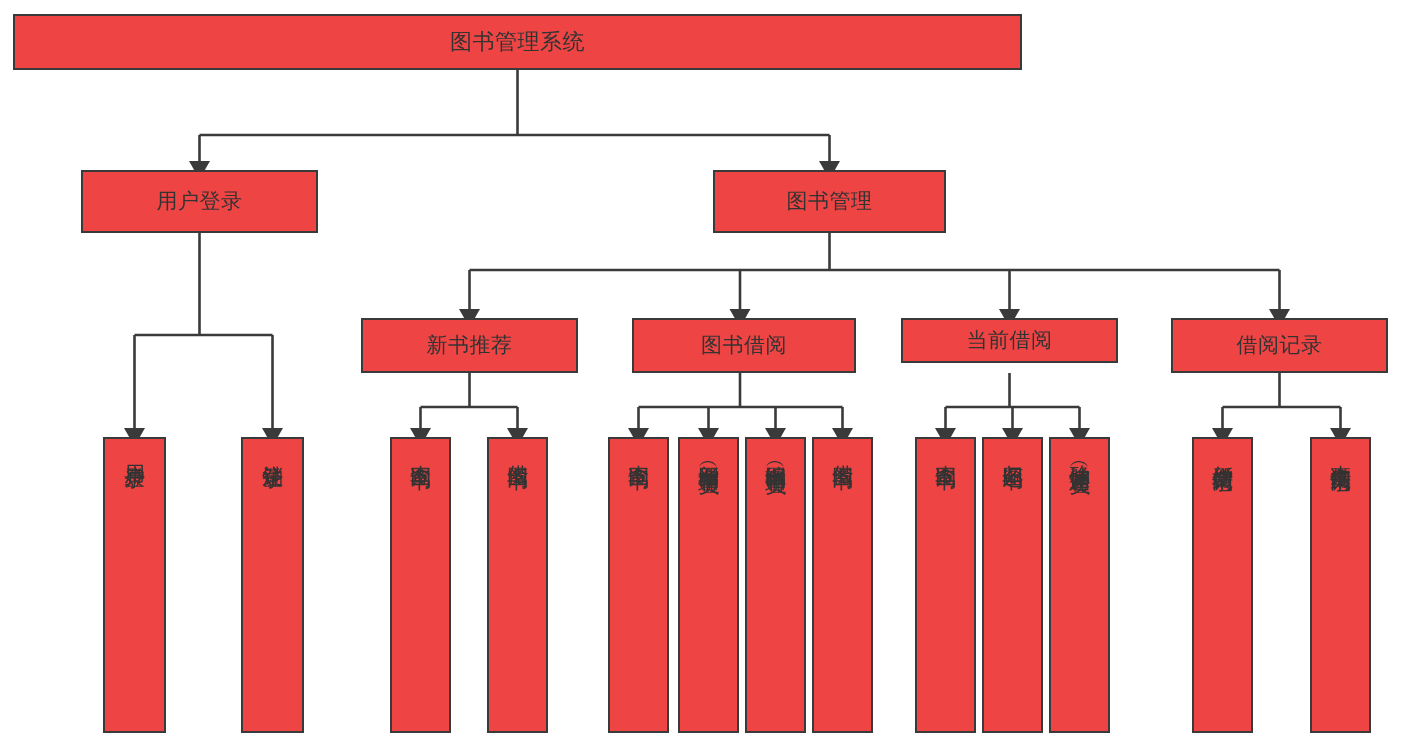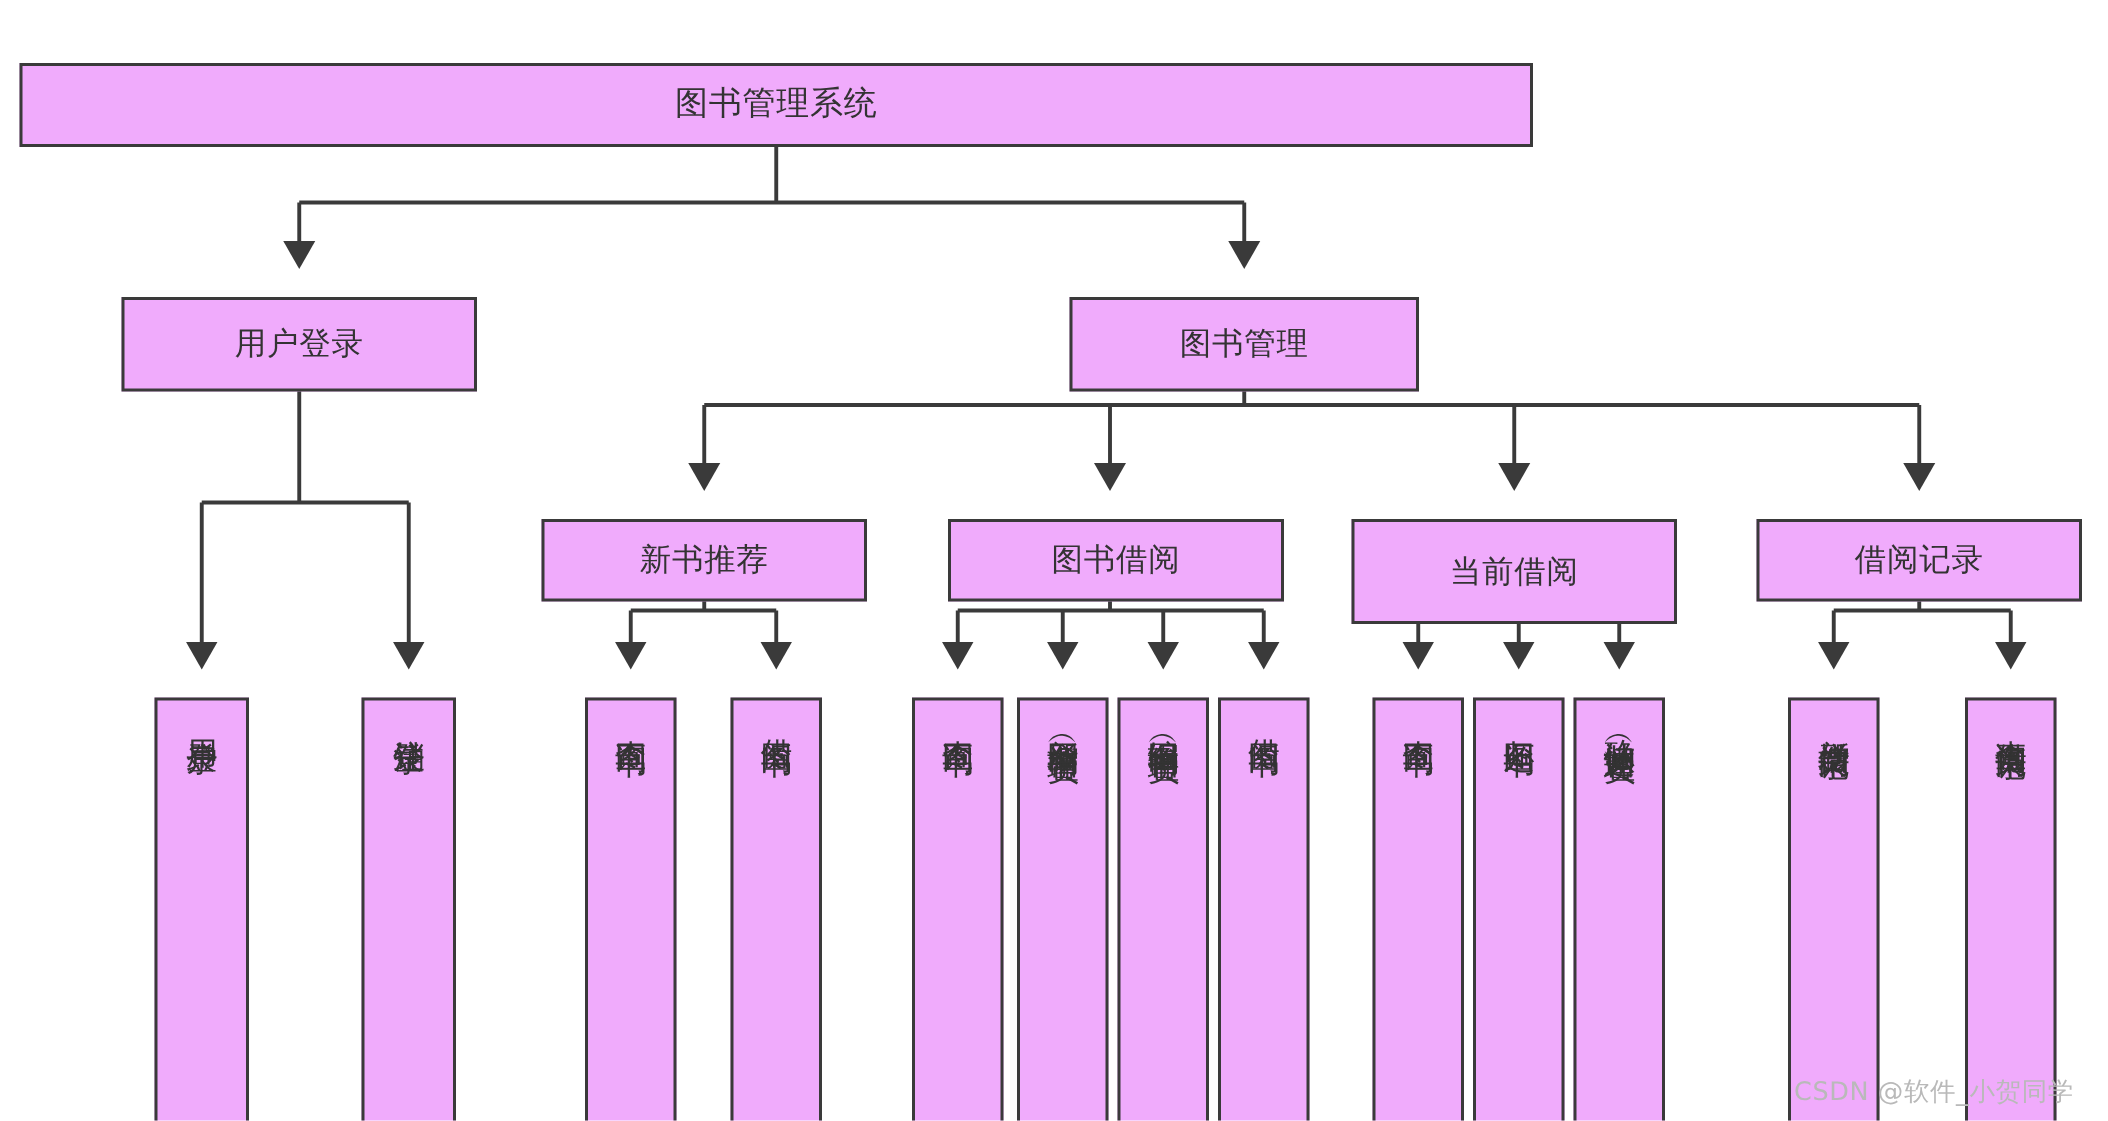--- a/index.html
+++ b/index.html
@@ -24,27 +24,26 @@
     position: absolute;
     left: 0;
     top: 0;
     width: 1405px;
     height: 747px;
     pointer-events: none;
   }
   .node-box {
     position: absolute;
     box-sizing: border-box;
-    background: #f0abfc;
+    background: #ef4444;
     border: 2.4px solid #3a3a3a;
     display: flex;
     align-items: center;
     justify-content: center;
     overflow: hidden;
-    margin-top: 28px;
   }
   .node-label {
     color: #333333;
     font-size: 21px;
     line-height: 1.18;
     letter-spacing: 0.5px;
     white-space: nowrap;
     text-align: center;
   }
   
@@ -132,21 +131,21 @@
       </div>
       <div class="node-box node-horizontal" style="left: 713px; top: 170px; width: 233px; height: 63px; border-color: rgb(58, 58, 58);">
         <span class="node-label" style="color: rgb(51, 51, 51); text-align: right;">图书管理</span>
       </div>
       <div class="node-box node-horizontal" style="left: 361px; top: 318px; width: 217px; height: 55px; border-color: rgb(58, 58, 58);">
         <span class="node-label" style="color: rgb(51, 51, 51); text-align: center;">新书推荐</span>
       </div>
       <div class="node-box node-horizontal" style="left: 632px; top: 318px; width: 224px; height: 55px; border-color: rgb(58, 58, 58);">
         <span class="node-label" style="color: rgb(51, 51, 51);">图书借阅</span>
       </div>
-      <div class="node-box node-horizontal" style="left: 901px; top: 318px; width: 217px; height: 70px; border-color: rgb(58, 58, 58);">
+      <div class="node-box node-horizontal" style="left: 901px; top: 318px; width: 217px; height: 45px; border-color: rgb(58, 58, 58);">
         <span class="node-label" style="color: rgb(51, 51, 51);">当前借阅</span>
       </div>
       <div class="node-box node-horizontal" style="left: 1171px; top: 318px; width: 217px; height: 55px; border-color: rgb(58, 58, 58);">
         <span class="node-label" style="color: rgb(51, 51, 51);">借阅记录</span>
       </div>
       <div class="node-box node-vertical" style="left: 103px; top: 437px; width: 63px; height: 296px; border-color: rgb(58, 58, 58);">
         <span class="node-label" style="color: rgb(51, 51, 51);">用户登录</span>
       </div>
       <div class="node-box node-vertical" style="left: 241px; top: 437px; width: 63px; height: 296px; border-color: rgb(58, 58, 58);">
         <span class="node-label" style="color: rgb(51, 51, 51);">注销登录</span>
@@ -178,14 +177,13 @@
       <div class="node-box node-vertical" style="left: 1049px; top: 437px; width: 61px; height: 296px; border-color: rgb(58, 58, 58);">
         <span class="node-label" style="color: rgb(51, 51, 51);">确认归还（管理员）</span>
       </div>
       <div class="node-box node-vertical" style="left: 1192px; top: 437px; width: 61px; height: 296px; border-color: rgb(58, 58, 58);">
         <span class="node-label" style="color: rgb(51, 51, 51);">新增借阅记录</span>
       </div>
       <div class="node-box node-vertical" style="left: 1310px; top: 437px; width: 61px; height: 296px; border-color: rgb(58, 58, 58);">
         <span class="node-label" style="color: rgb(51, 51, 51);">查询借阅记录</span>
       </div>
     </div>
-  <div class="watermark" style="left: 1196px; top: 716px; color: rgb(185, 185, 185);">CSDN @软件_小贺同学</div>
 </div>
 
 </body></html>

